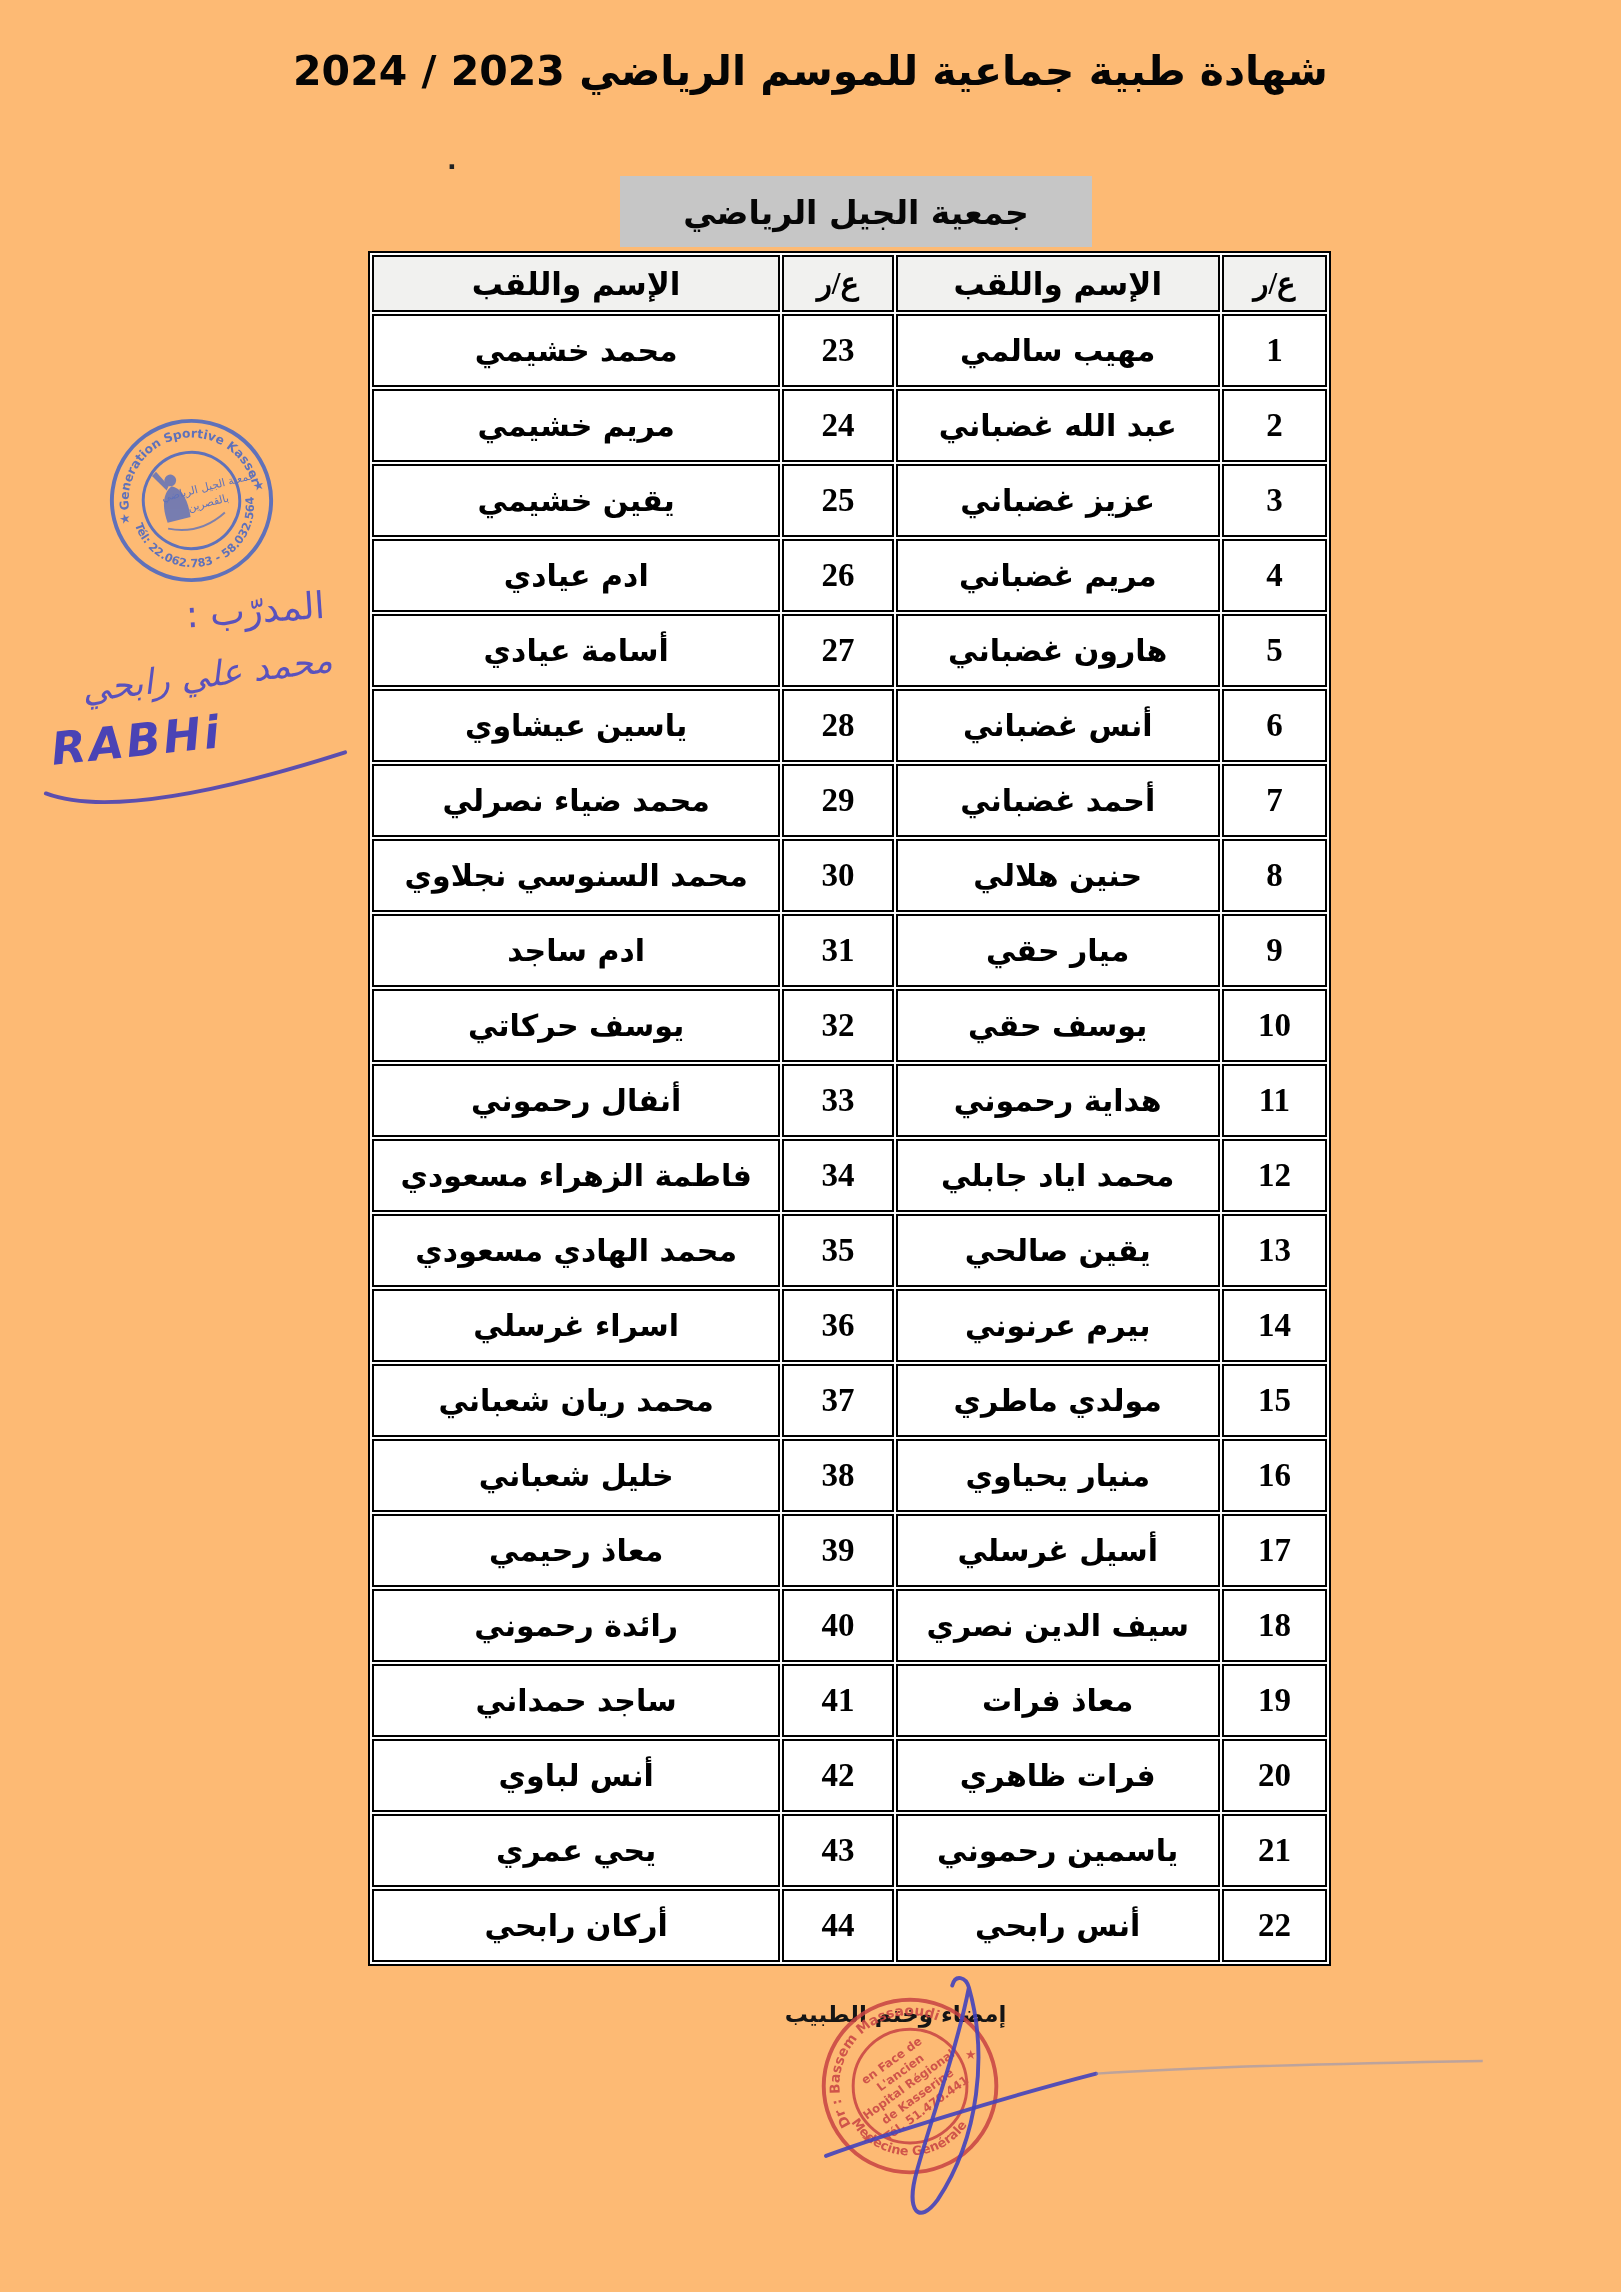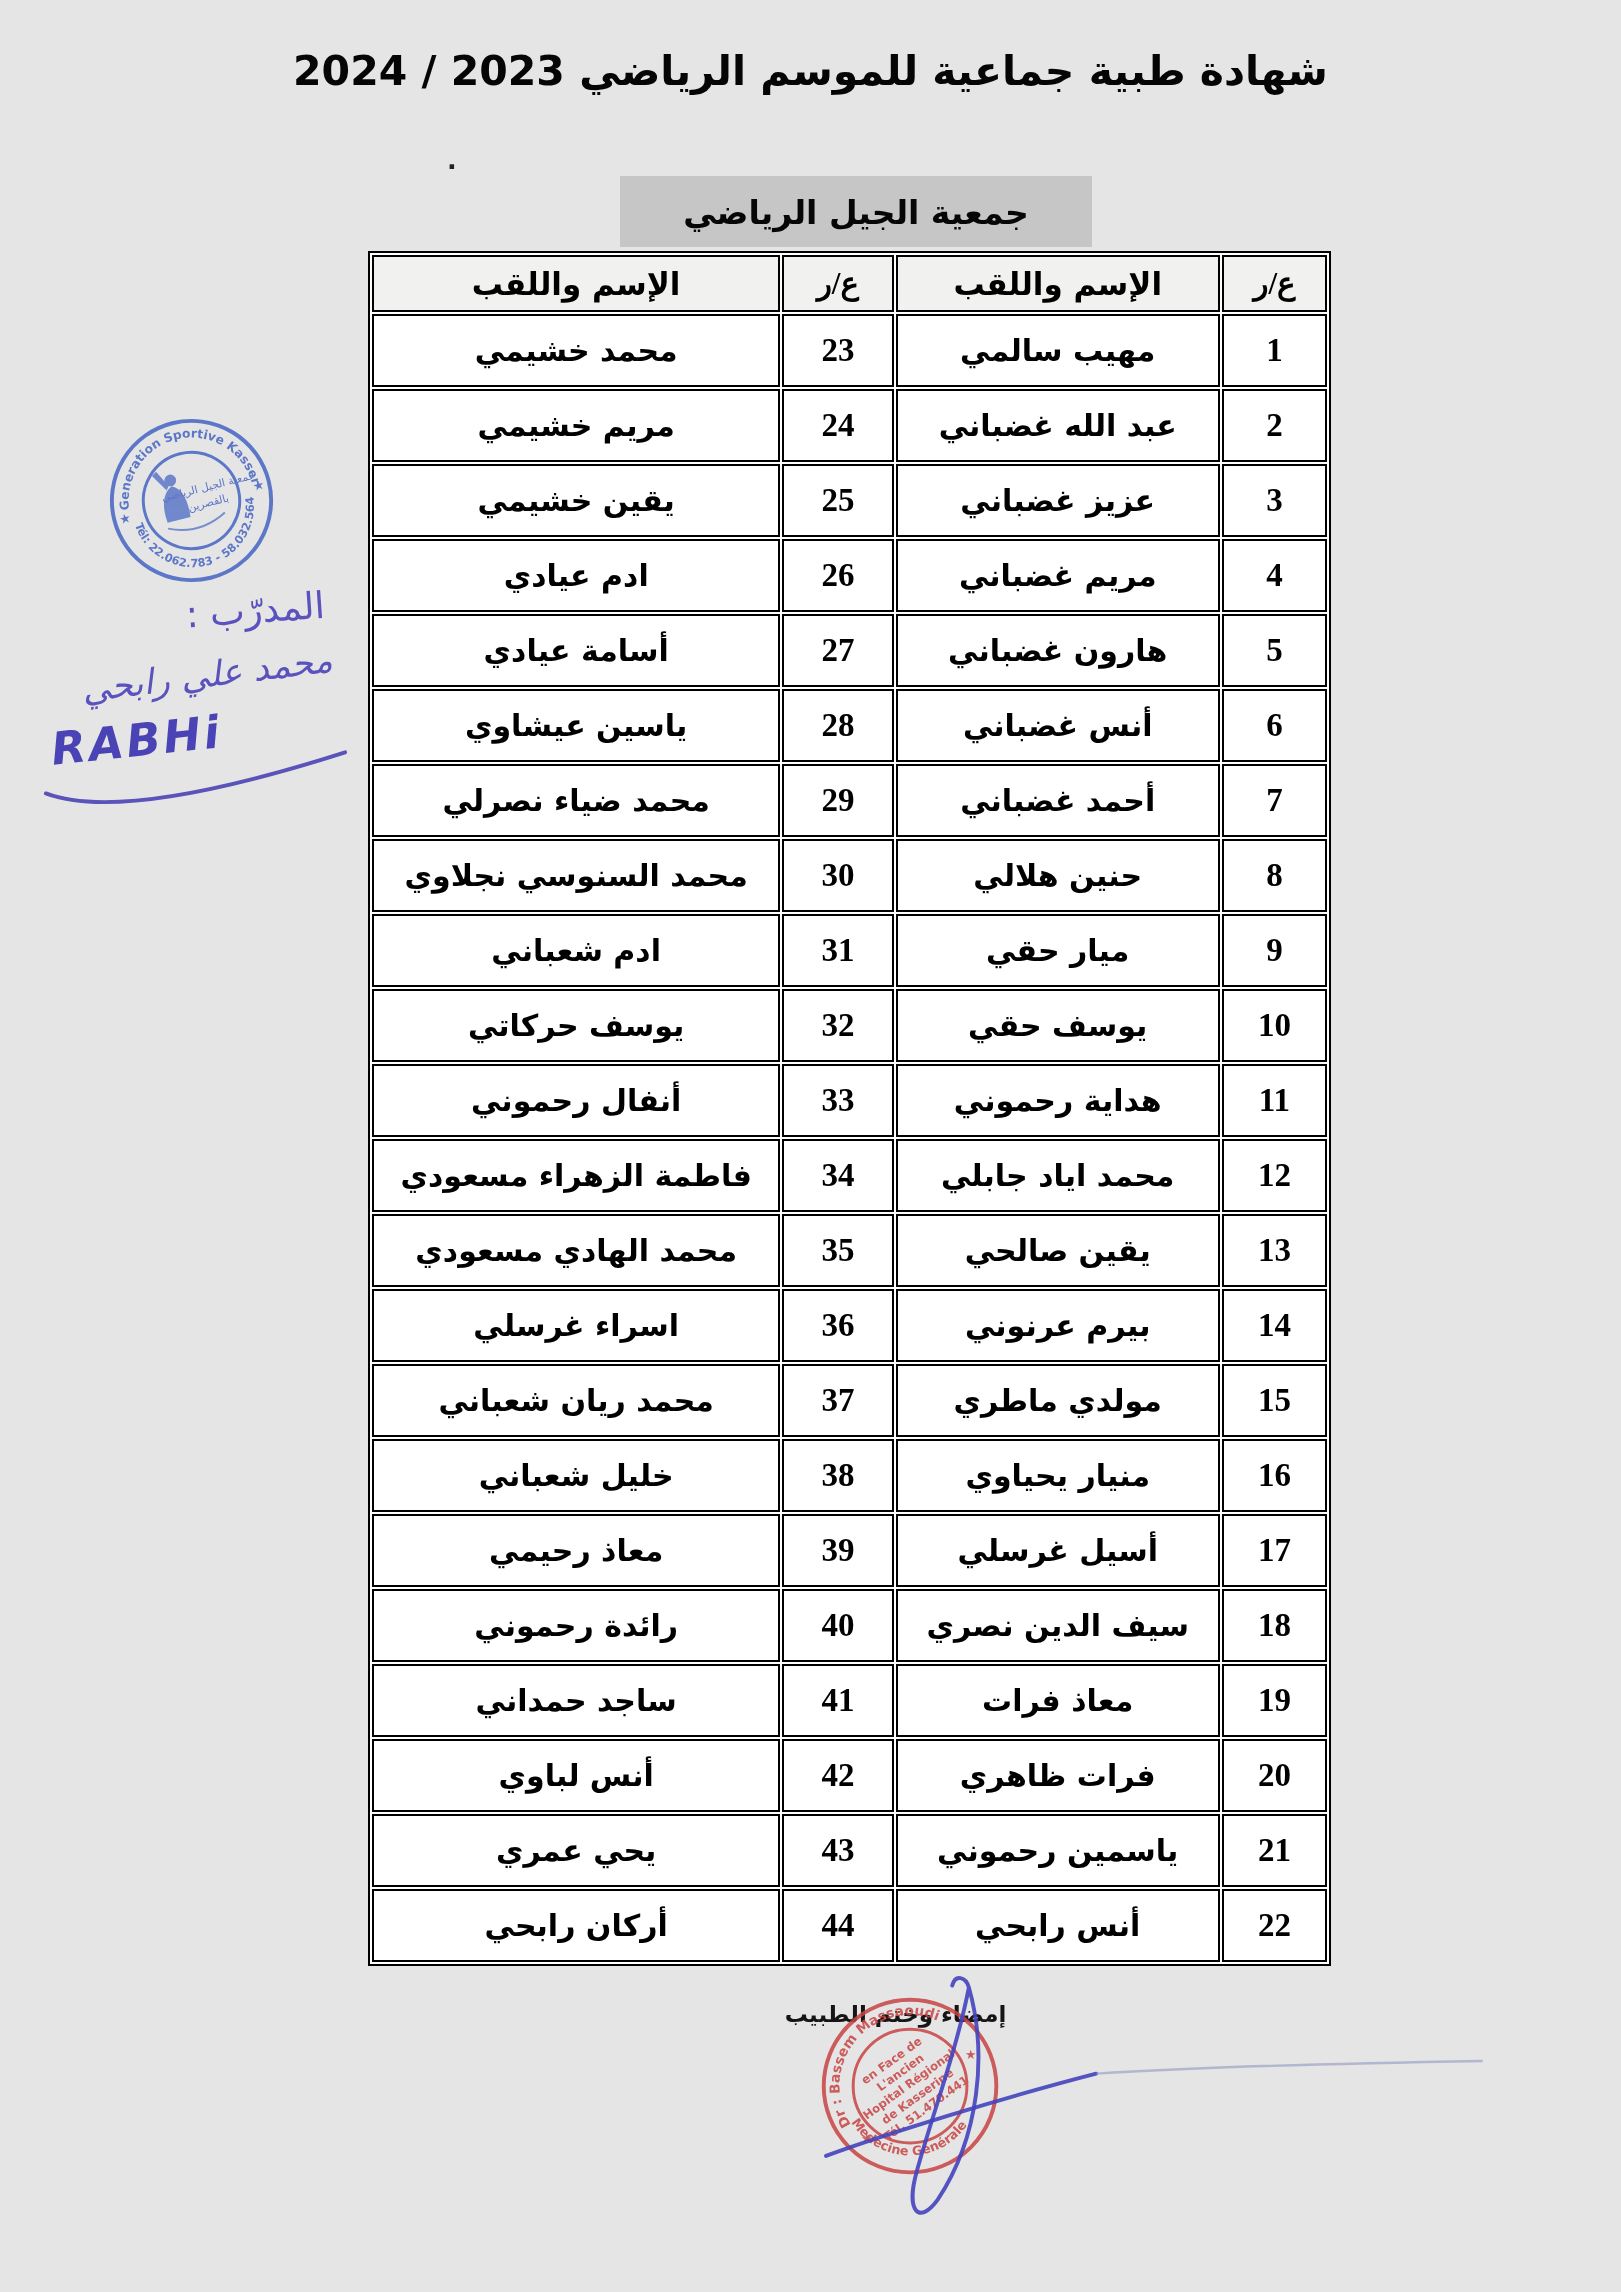--- a/index.html
+++ b/index.html
@@ -1,17 +1,17 @@
 <!DOCTYPE html>
 <html lang="ar"><head>
 <meta charset="utf-8">
 <style>
   html,body{margin:0;padding:0;background:#ffffff;}
   #page{
-    position:relative;width:1621px;height:2293px;background:#e5e5e5;overflow:hidden;
+    position:relative;width:1621px;height:2293px;background:#fdba74;overflow:hidden;
     font-family:"DejaVu Sans",sans-serif;color:#000;
   }
   
   .title{
     position:absolute;top:47px;left:0;width:1621px;text-align:center;
     font-size:41px;font-weight:bold;direction:rtl;letter-spacing:0px;color:#050505;
   }
   .title-dot{position:absolute;top:145px;left:447px;font-size:25.5px;font-weight:bold;color:#222;}
   .subtitle{
     position:absolute;top:176px;left:620px;width:472px;height:71px;
@@ -111,21 +111,21 @@
         <tr>
           <td class="num">8</td>
           <td class="name">حنين هلالي</td>
           <td class="num">30</td>
           <td class="name">محمد السنوسي نجلاوي</td>
         </tr>
         <tr>
           <td class="num">9</td>
           <td class="name">ميار حقي</td>
           <td class="num">31</td>
-          <td class="name">ادم شعباني</td>
+          <td class="name">ادم ساجد</td>
         </tr>
         <tr>
           <td class="num">10</td>
           <td class="name">يوسف حقي</td>
           <td class="num">32</td>
           <td class="name">يوسف حركاتي</td>
         </tr>
         <tr>
           <td class="num">11</td>
           <td class="name">هداية رحموني</td>

